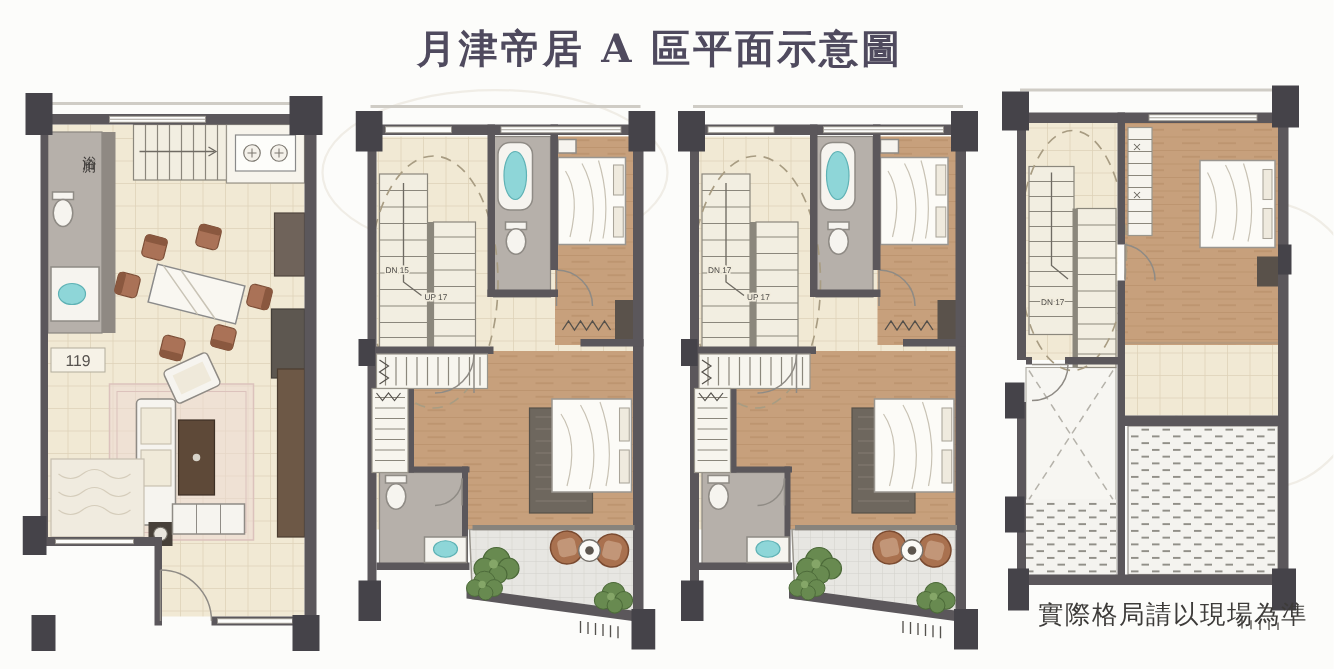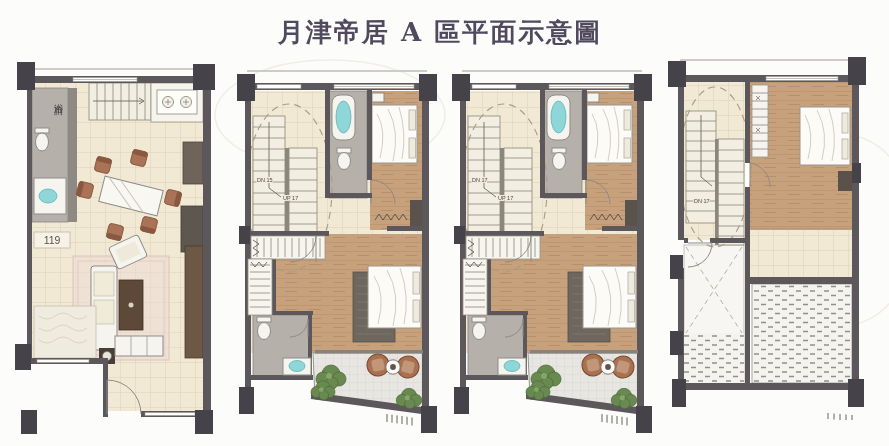--- a/index.html
+++ b/index.html
@@ -341,15 +341,16 @@
       <rect x="180" y="2" width="18" height="28"></rect>
       <rect x="184" y="108" width="9" height="20"></rect>
       <rect x="2" y="200" width="13" height="24"></rect>
       <rect x="2" y="276" width="13" height="24"></rect>
       <rect x="4" y="324" width="14" height="28"></rect>
       <rect x="180" y="324" width="16" height="28"></rect>
     </g>
   </svg>
 
   <div class="abs" id="disclaimer">
+    <div>實際格局請以現場為準</div>
   </div>
 
 </div>
 
 </body></html>

